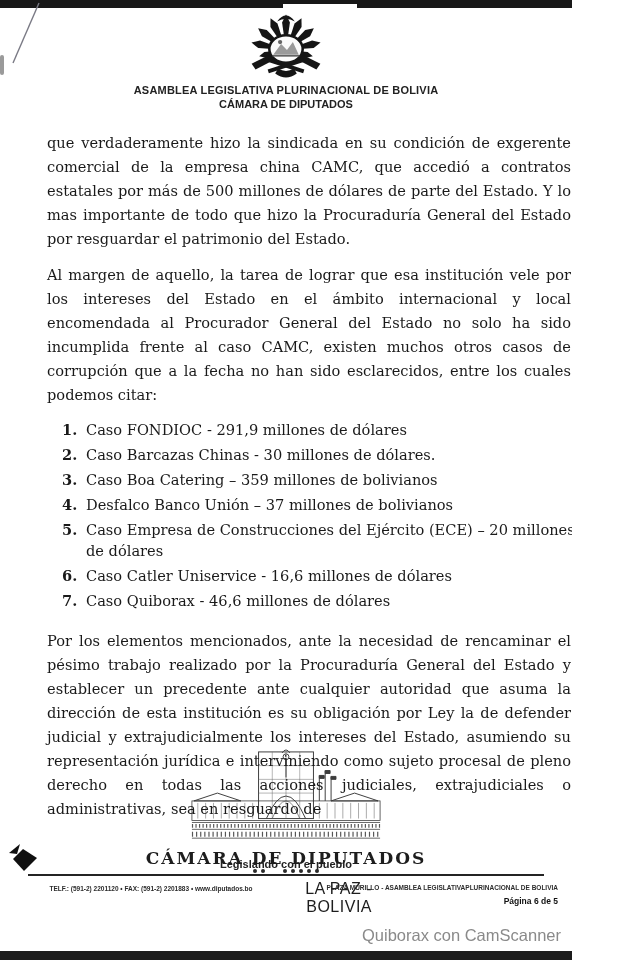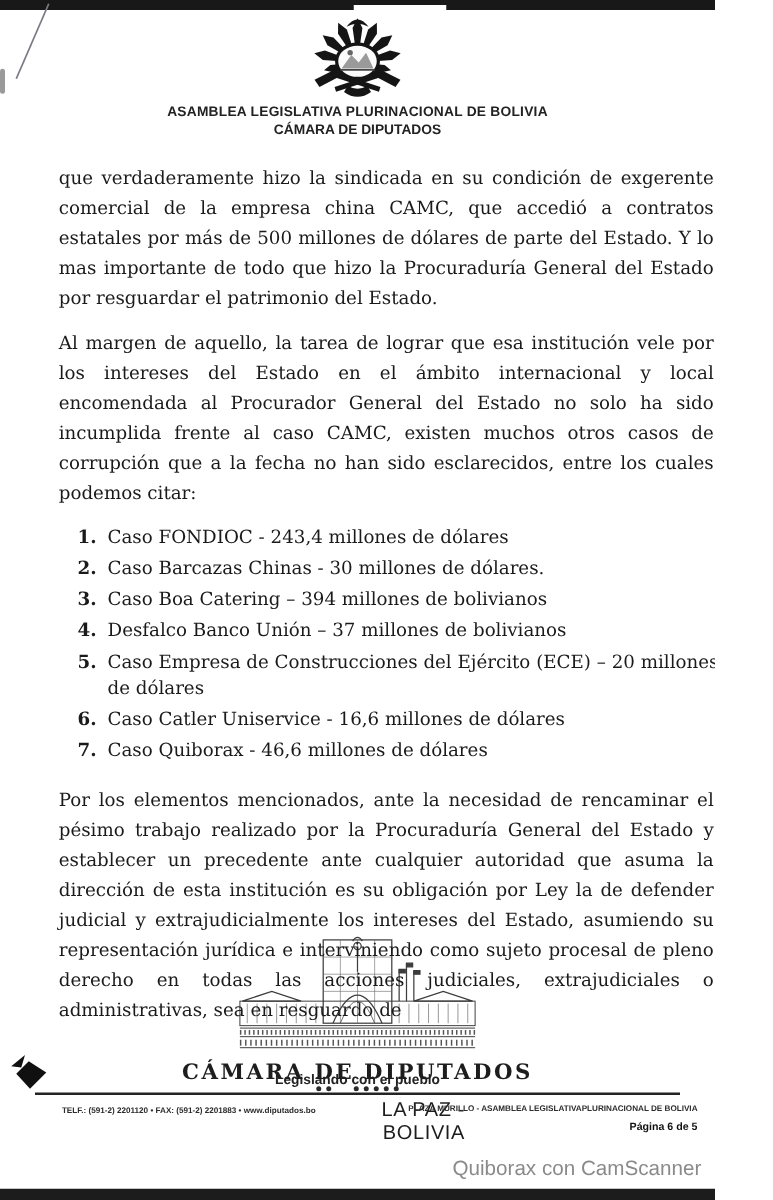--- a/index.html
+++ b/index.html
@@ -93,29 +93,29 @@
   </svg>
   <div class="org1">ASAMBLEA LEGISLATIVA PLURINACIONAL DE BOLIVIA</div>
   <div class="org2">CÁMARA DE DIPUTADOS</div>
 
   <main class="content">
     <p>que verdaderamente hizo la sindicada en su condición de exgerente comercial de la empresa china CAMC, que accedió a contratos estatales por más de 500 millones de dólares de parte del Estado. Y lo mas importante de todo que hizo la Procuraduría General del Estado por resguardar el patrimonio del Estado.</p>
     <p>Al margen de aquello, la tarea de lograr que esa institución vele por los intereses del Estado en el ámbito internacional y local encomendada al Procurador General del Estado no solo ha sido incumplida frente al caso CAMC, existen muchos otros casos de corrupción que a la fecha no han sido esclarecidos, entre los cuales podemos citar:</p>
     <ol class="cases">
       <li>
         <span class="num">1.</span>
-        <span class="txt">Caso FONDIOC - 243,4 millones de dólares</span>
+        <span class="txt">Caso FONDIOC - 291,9 millones de dólares</span>
       </li>
       <li>
         <span class="num">2.</span>
         <span class="txt">Caso Barcazas Chinas - 30 millones de dólares.</span>
       </li>
       <li>
         <span class="num">3.</span>
-        <span class="txt">Caso Boa Catering – 394 millones de bolivianos</span>
+        <span class="txt">Caso Boa Catering – 359 millones de bolivianos</span>
       </li>
       <li>
         <span class="num">4.</span>
         <span class="txt">Desfalco Banco Unión – 37 millones de bolivianos</span>
       </li>
       <li>
         <span class="num">5.</span>
         <span class="txt">Caso Empresa de Construcciones del Ejército (ECE) – 20 millones de dólares</span>
       </li>
       <li>

